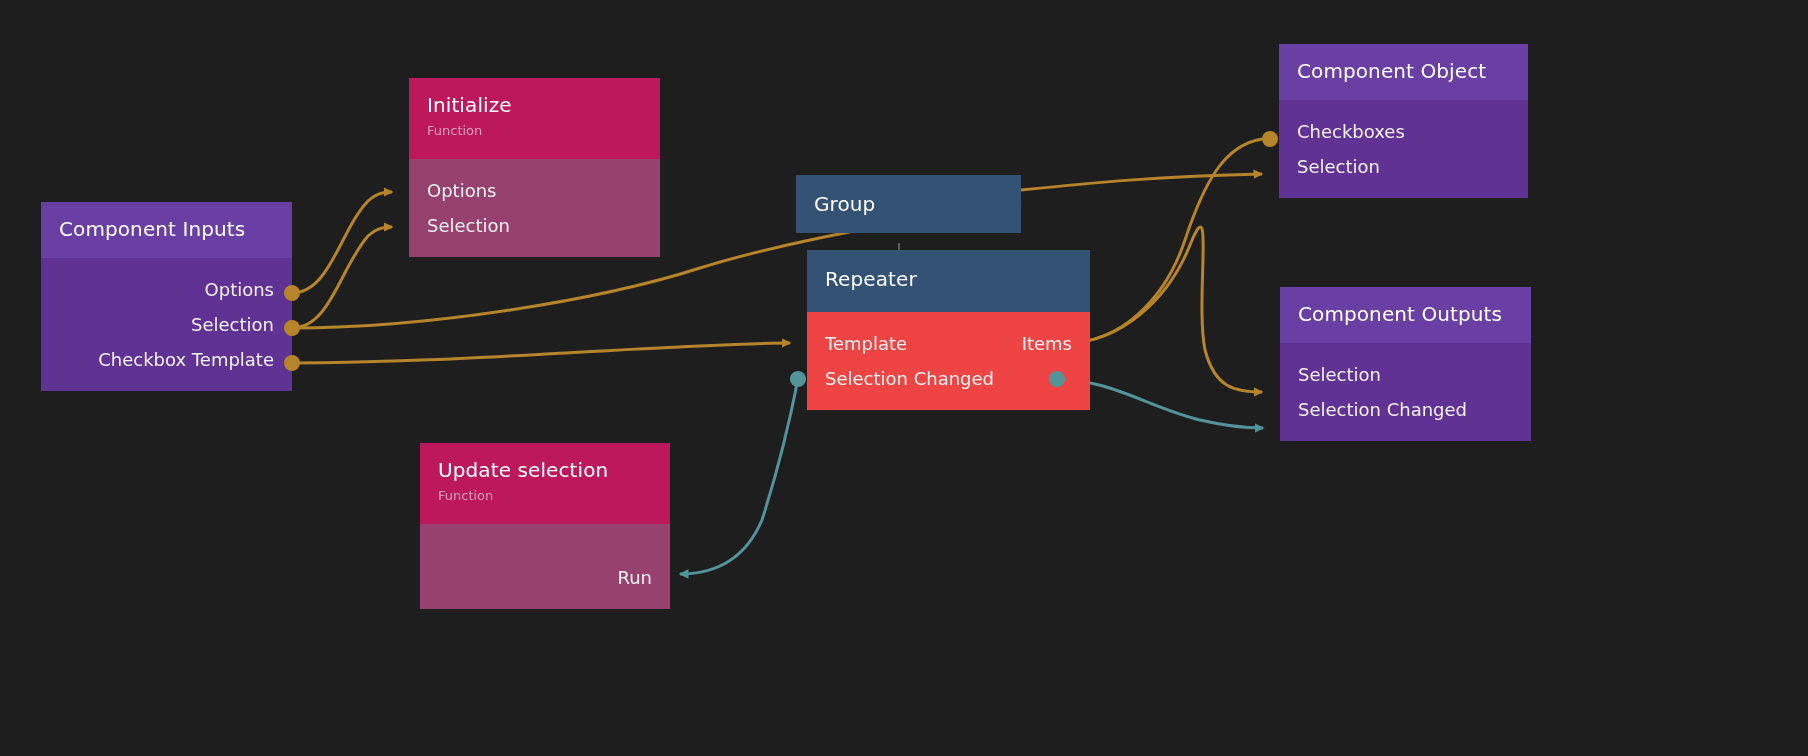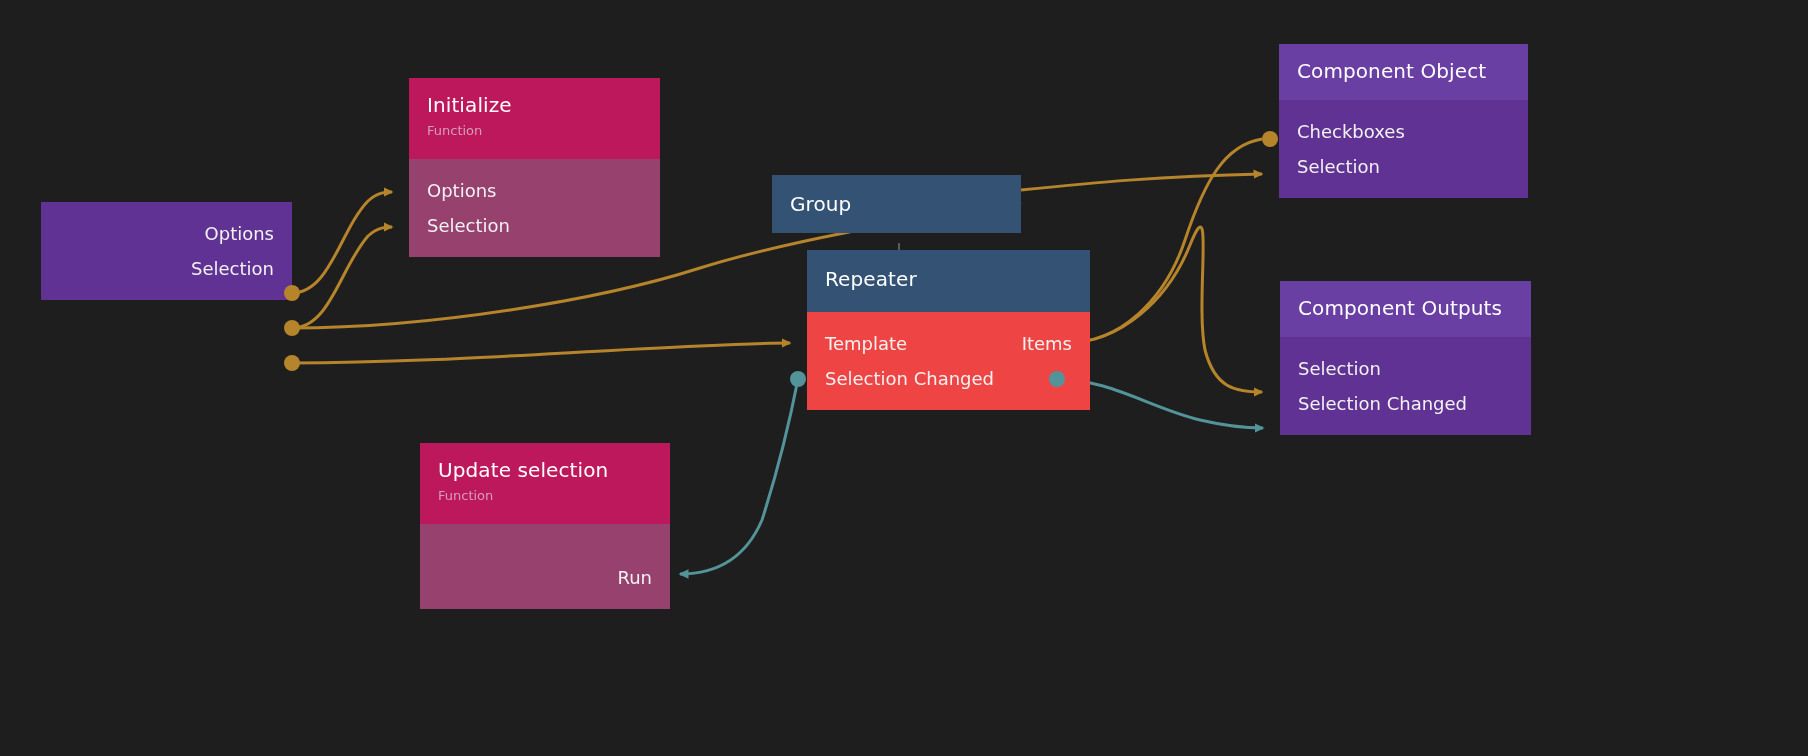--- a/index.html
+++ b/index.html
@@ -138,26 +138,32 @@
     <path d="M1066,343 C1120,343 1168,300 1190,245 C1215,182 1195,300 1205,350 C1215,388 1235,392 1262,392" fill="none" stroke="#b6842b" stroke-width="3" marker-end="url(#ah-gold)"></path>
 
     <path d="M1056,379 C1110,379 1150,408 1200,420 C1230,427 1250,428 1263,428" fill="none" stroke="#53949a" stroke-width="3" marker-end="url(#ah-teal)"></path>
 
     <path d="M798,379 C790,420 778,470 762,520 C744,562 712,574 680,574" fill="none" stroke="#53949a" stroke-width="3" marker-end="url(#ah-teal)"></path>
   </svg>
 
   <div class="bracket" style="left:898px; top:243px; width:24px; height:124px;"></div>
 
   <div class="node n-purple" style="left:32px; top:202px; width:260px;">
+    <div class="node-header">
+      <div class="title">Component Inputs</div>
+    </div>
     <div class="node-body">
       <div class="port-row out">
         <span>Options</span>
       </div>
       <div class="port-row out">
         <span>Selection</span>
+      </div>
+      <div class="port-row out">
+        <span>Checkbox Template</span>
       </div>
     </div>
   </div>
   <div class="knob gold" style="left:292px; top:293px;"></div>
   <div class="knob gold" style="left:292px; top:328px;"></div>
   <div class="knob gold" style="left:292px; top:363px;"></div>
 
   <div class="node n-pink" style="left:400px; top:78px; width:260px;">
     <div class="node-header">
       <div class="title">Initialize</div>
@@ -167,21 +173,21 @@
       <div class="port-row in">
         <span>Options</span>
       </div>
       <div class="port-row in">
         <span>Selection</span>
       </div>
     </div>
   </div>
 
   <div class="node n-blue" style="left:763px; top:175px; width:258px;">
-    <div class="node-header" style="padding:16px 18px 16px 18px;">
+    <div class="node-header" style="padding:16px 18px 16px 18px;margin-left:24px;">
       <div class="title">Group</div>
     </div>
   </div>
 
   <div class="node n-blue" style="left:798px; top:250px; width:292px;">
     <div class="node-header" style="padding:16px 18px 20px 18px;">
       <div class="title">Repeater</div>
     </div>
     <div class="node-body">
       <div class="port-row both">
@@ -204,21 +210,21 @@
       <div class="port-row in">
         <span>Checkboxes</span>
       </div>
       <div class="port-row in">
         <span>Selection</span>
       </div>
     </div>
   </div>
   <div class="knob gold" style="left:1270px; top:139px;"></div>
 
-  <div class="node n-purple" style="left:1271px; top:281px; width:260px;">
+  <div class="node n-purple" style="left:1271px; top:287px; width:260px;">
     <div class="node-header">
       <div class="title">Component Outputs</div>
     </div>
     <div class="node-body">
       <div class="port-row in">
         <span>Selection</span>
       </div>
       <div class="port-row in">
         <span>Selection Changed</span>
       </div>

